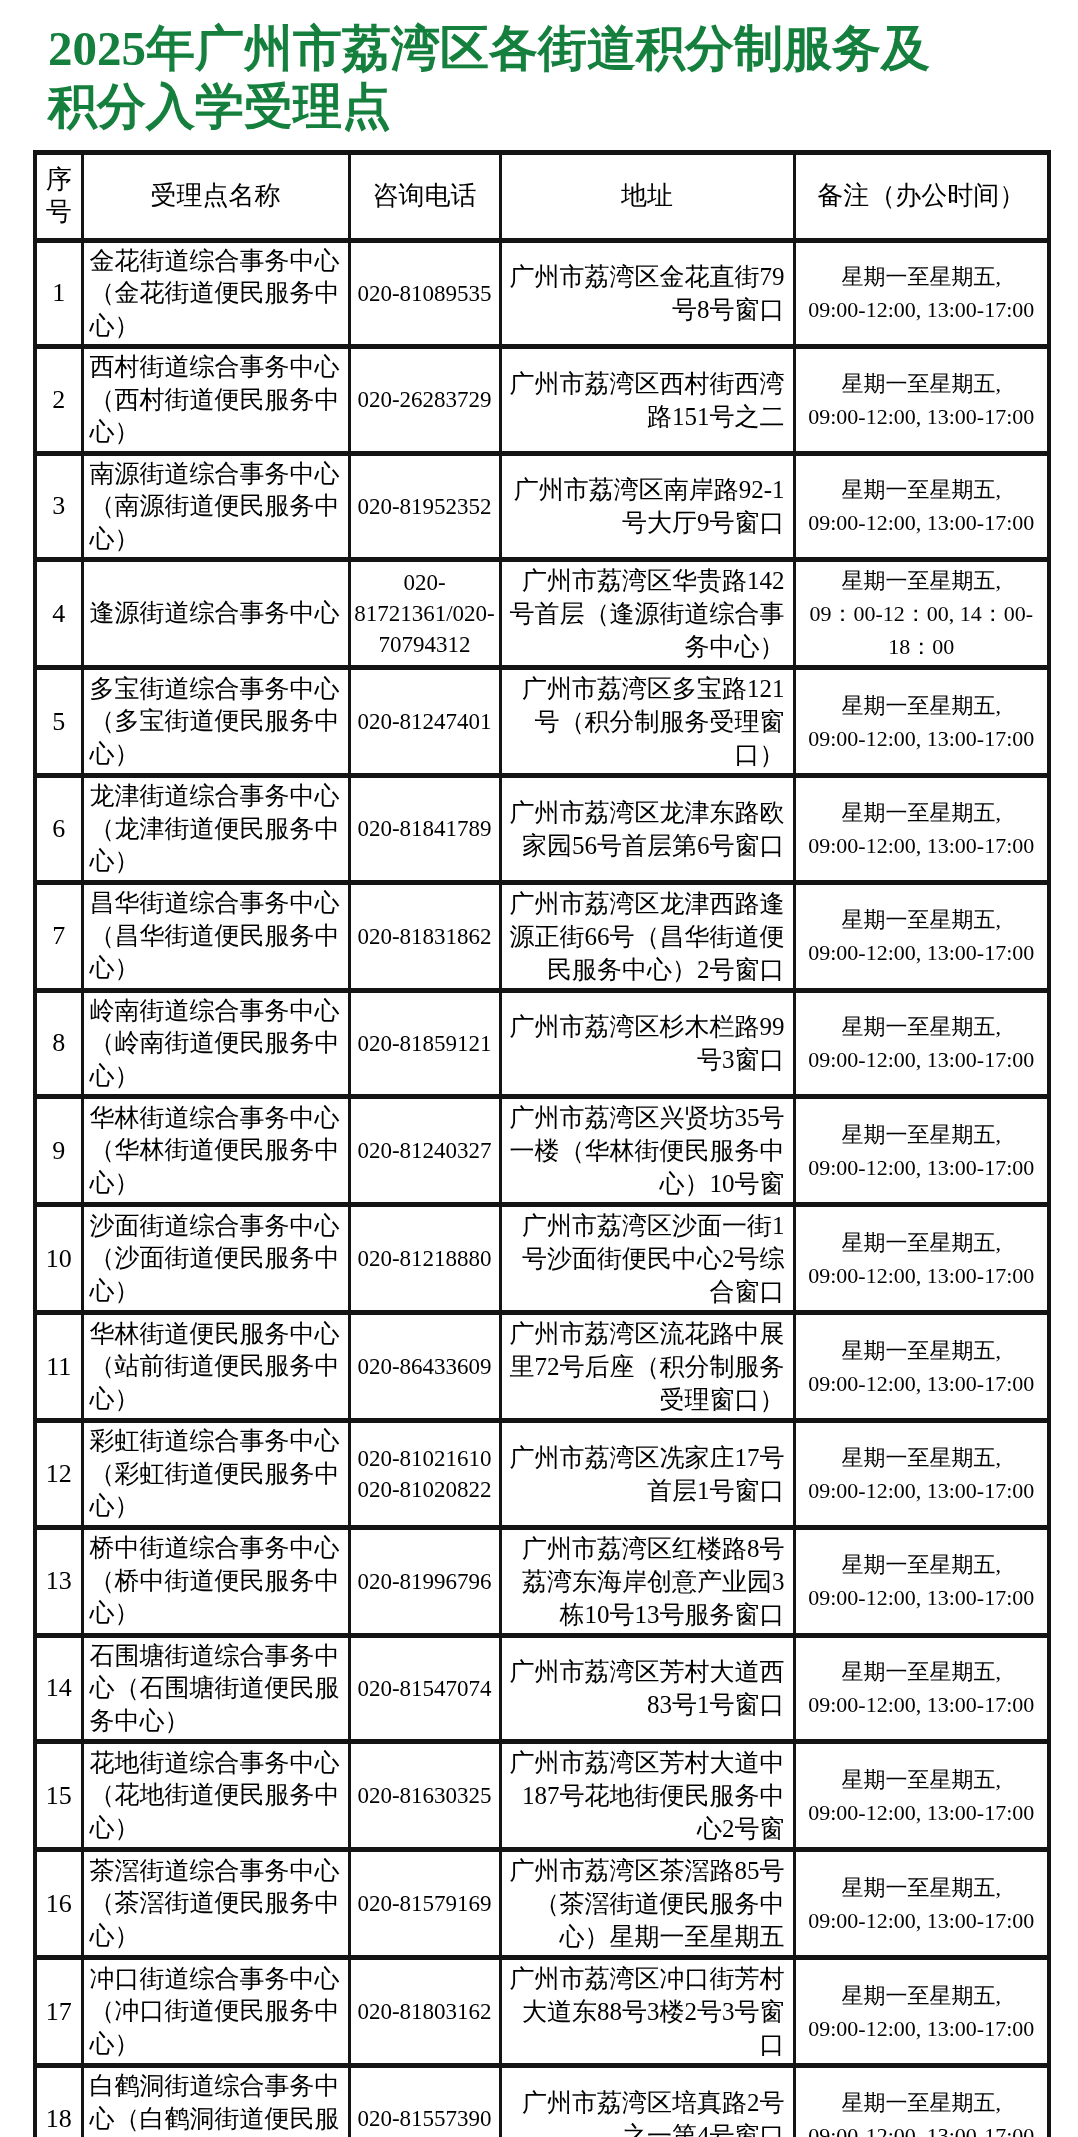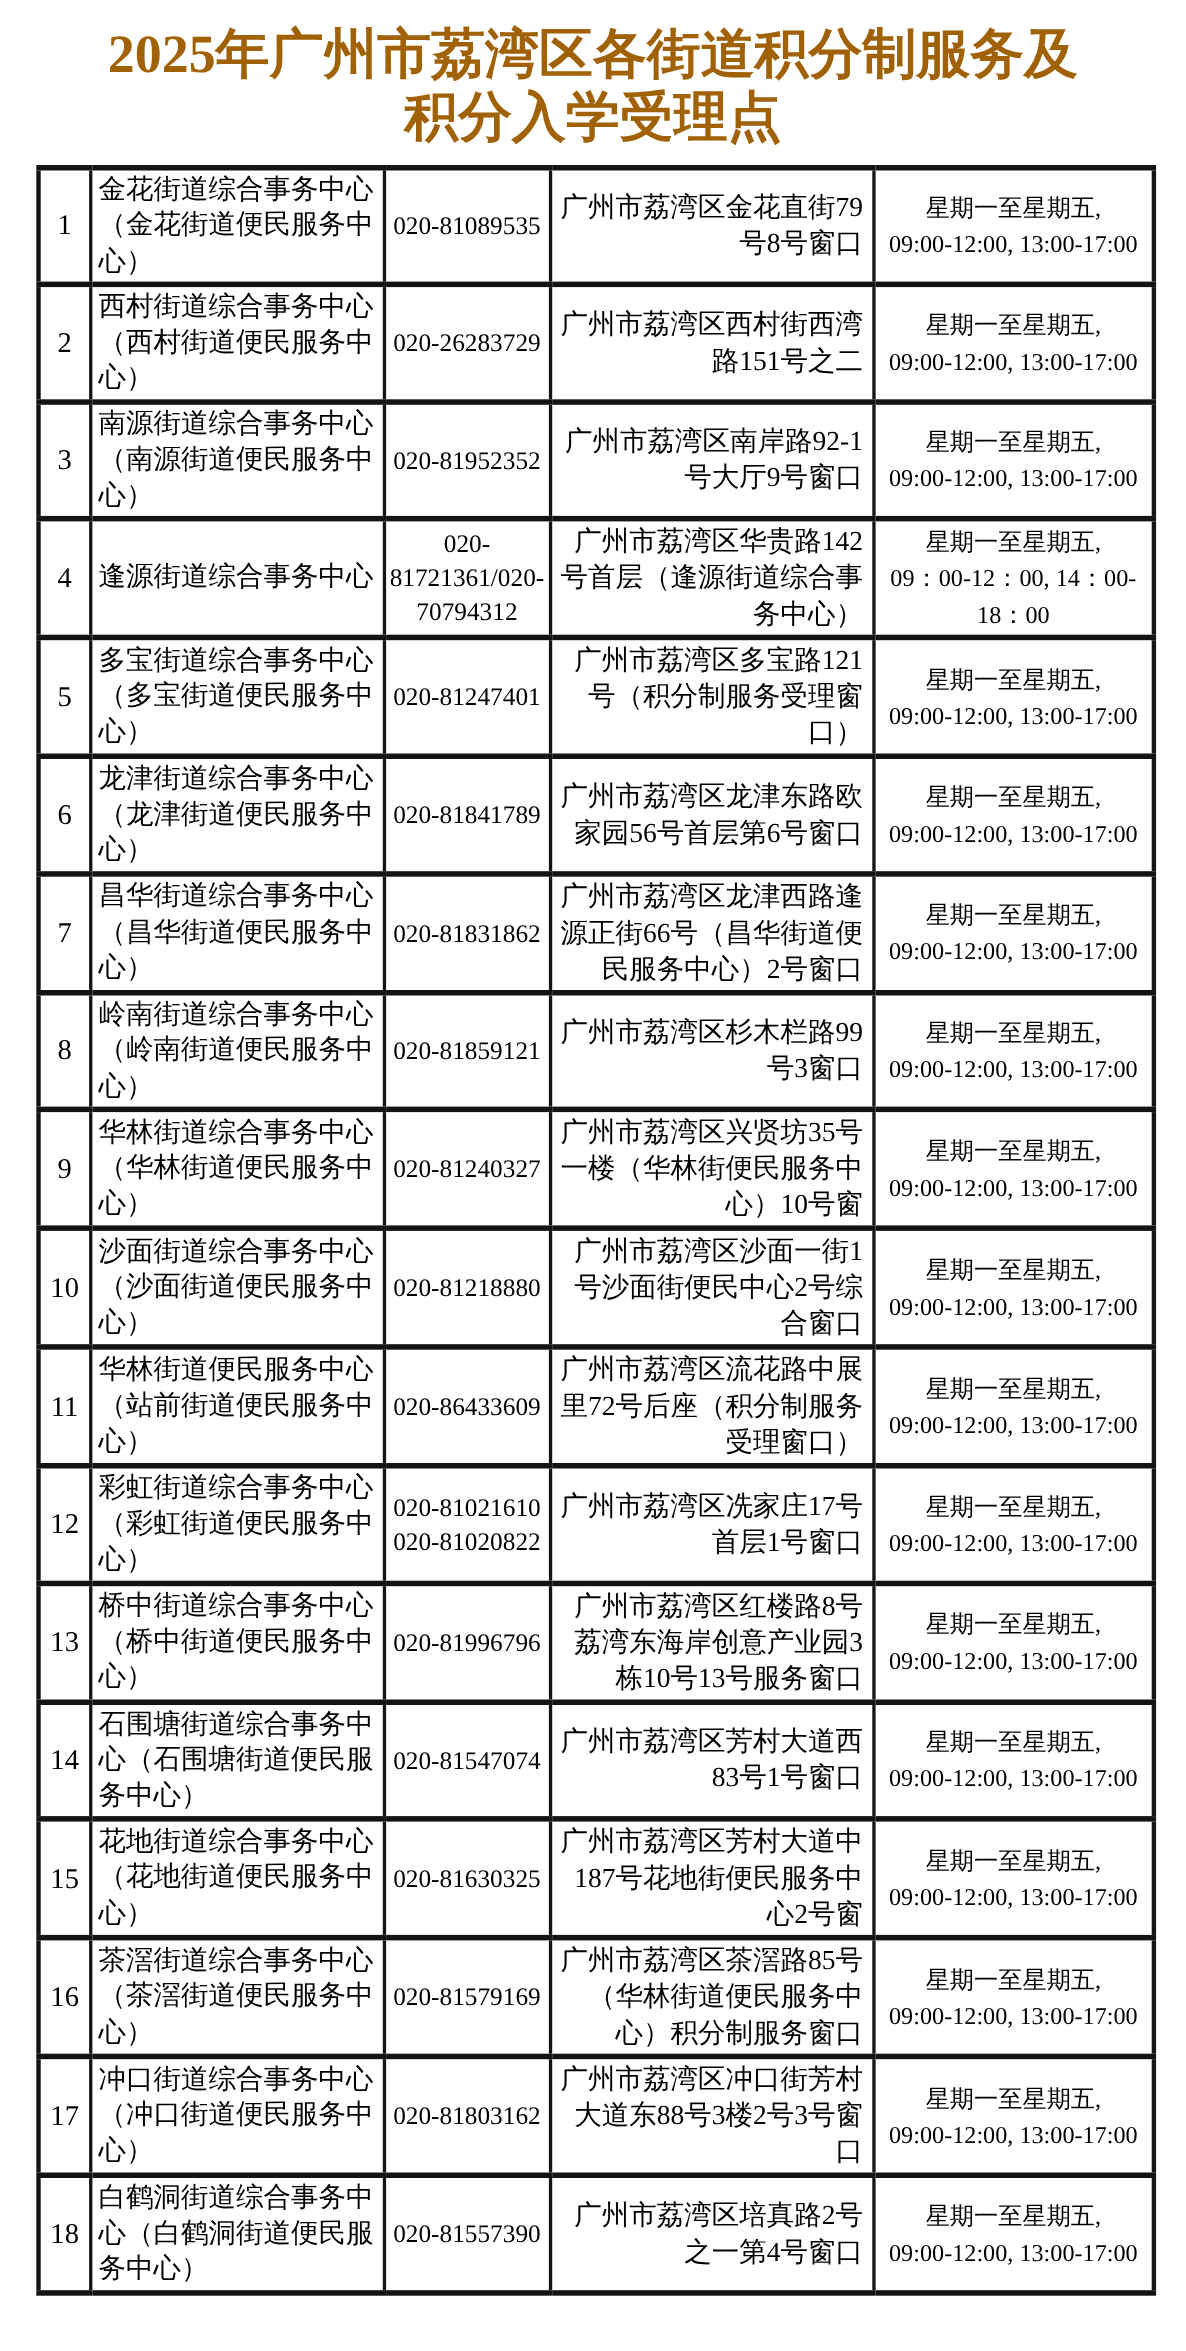--- a/index.html
+++ b/index.html
@@ -5,25 +5,26 @@
   html, body { margin: 0; padding: 0; }
   body {
     width: 1078px;
     min-height: 2137px;
     background: #ffffff;
     color: #000000;
     font-family: "Liberation Serif", "DejaVu Serif", serif;
   }
   .title {
     padding-top: 20px;
-    text-align: center;
+    text-align: left;
     font-size: 49px;
     font-weight: 700;
     line-height: 1.18;
-    color: #a16207;
+    color: #15803d;
+    margin-left: 48px;
   }
   .tbl-wrap { margin: 14px 0 0 33px; }
   table.main {
     width: 1014px;
     table-layout: fixed;
     border-collapse: collapse;
     border: 4px solid #141414;
   }
   th, td {
     border-style: solid;
@@ -55,20 +56,27 @@
 <div class="tbl-wrap">
 <table class="main">
   <colgroup>
     <col style="width:47px">
         <col style="width:267px">
         <col style="width:151px">
         <col style="width:294px">
         <col style="width:255px">
   </colgroup>
   <tbody>
+  <tr class="hdr">
+    <th>序号</th>
+    <th>受理点名称</th>
+    <th>咨询电话</th>
+    <th>地址</th>
+    <th>备注（办公时间）</th>
+  </tr>
 
   <tr class="row">
     <td class="c-seq">1</td>
     <td class="c-name">金花街道综合事务中心（金花街道便民服务中心）</td>
     <td class="c-phone">020-81089535</td>
     <td class="c-addr">广州市荔湾区金花直街79号8号窗口</td>
     <td class="c-remark">星期一至星期五,
 09:00-12:00, 13:00-17:00</td>
   </tr>
   <tr class="row">
@@ -183,21 +191,21 @@
     <td class="c-name">花地街道综合事务中心（花地街道便民服务中心）</td>
     <td class="c-phone">020-81630325</td>
     <td class="c-addr">广州市荔湾区芳村大道中187号花地街便民服务中心2号窗</td>
     <td class="c-remark">星期一至星期五,
 09:00-12:00, 13:00-17:00</td>
   </tr>
   <tr class="row">
     <td class="c-seq">16</td>
     <td class="c-name">茶滘街道综合事务中心（茶滘街道便民服务中心）</td>
     <td class="c-phone">020-81579169</td>
-    <td class="c-addr">广州市荔湾区茶滘路85号（华林街道便民服务中心）积分制服务窗口</td>
+    <td class="c-addr">广州市荔湾区茶滘路85号（茶滘街道便民服务中心）星期一至星期五</td>
     <td class="c-remark">星期一至星期五,
 09:00-12:00, 13:00-17:00</td>
   </tr>
   <tr class="row">
     <td class="c-seq">17</td>
     <td class="c-name">冲口街道综合事务中心（冲口街道便民服务中心）</td>
     <td class="c-phone">020-81803162</td>
     <td class="c-addr">广州市荔湾区冲口街芳村大道东88号3楼2号3号窗口</td>
     <td class="c-remark">星期一至星期五,
 09:00-12:00, 13:00-17:00</td>

